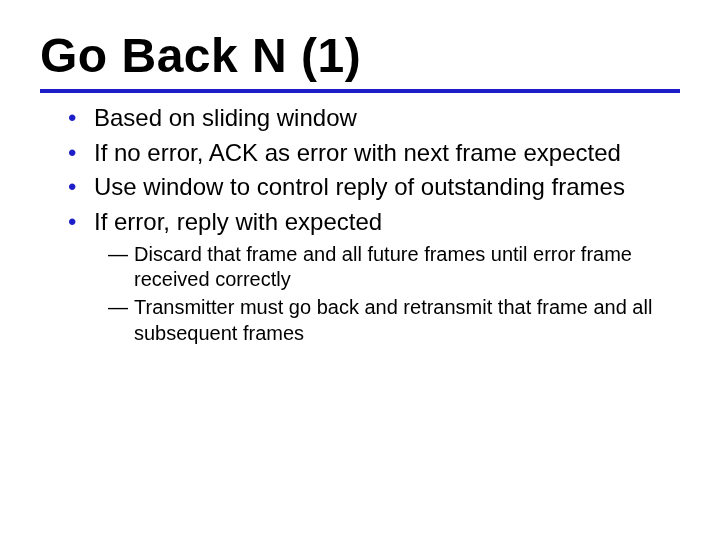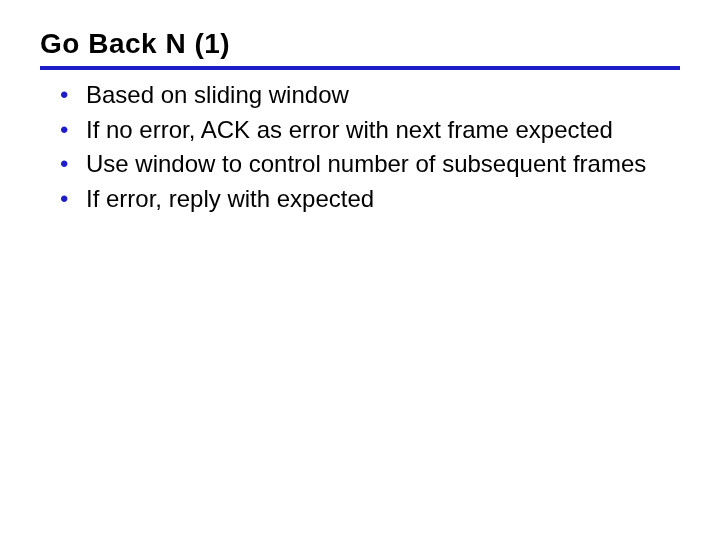--- a/index.html
+++ b/index.html
@@ -11,32 +11,32 @@
     font-family: Verdana, Geneva, sans-serif;
     color: #000000;
   }
   .slide {
     box-sizing: border-box;
     padding: 28px 40px 20px 40px;
   }
   .title {
     font-family: Arial, Helvetica, sans-serif;
     font-weight: 900;
-    font-size: 28px;
+    font-size: 48px;
     letter-spacing: 0.5px;
     margin: 0 0 6px 0;
   }
   .title-rule {
     border: none;
     border-top: 4px solid #1e1ec8;
     margin: 0 0 10px 0;
   }
   ul.bullets {
     list-style: none;
-    margin: 0;
+    margin: 8px;
     padding: 0 10px 0 26px;
   }
   ul.bullets > li {
     position: relative;
     font-size: 24px;
     line-height: 1.28;
     padding-left: 20px;
     margin: 4px 0;
   }
   ul.bullets > li::before {
@@ -77,19 +77,27 @@
   <h1 class="title">Go Back N (1)</h1>
   <hr class="title-rule">
   <ul class="bullets">
     <li>
       <span>Based on sliding window</span>
     </li>
     <li>
       <span>If no error, ACK as error with next frame expected</span>
     </li>
     <li>
-      <span>Use window to control number of subsequent frames</span>
+      <span>Use window to control reply of outstanding frames</span>
     </li>
     <li>
       <span>If error, reply with expected</span>
+      <ul class="sub">
+        <li>
+          <span>Discard that frame and all future frames until error frame received correctly</span>
+        </li>
+        <li>
+          <span>Transmitter must go back and retransmit that frame and all subsequent frames</span>
+        </li>
+      </ul>
     </li>
   </ul>
 </div>
 
 </body></html>

